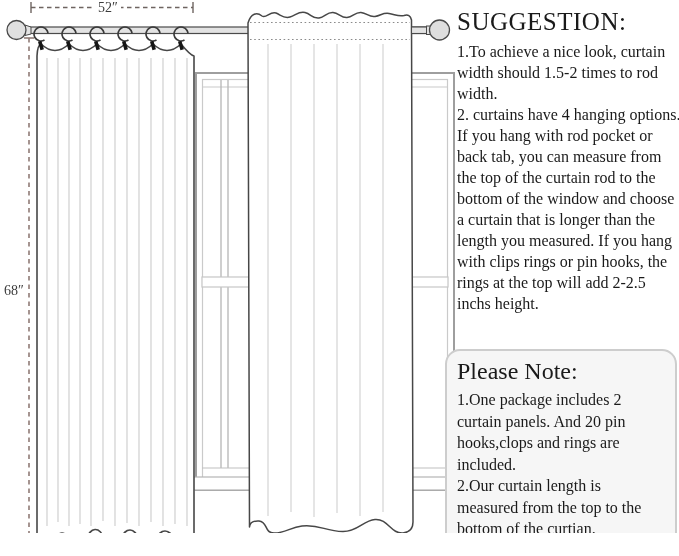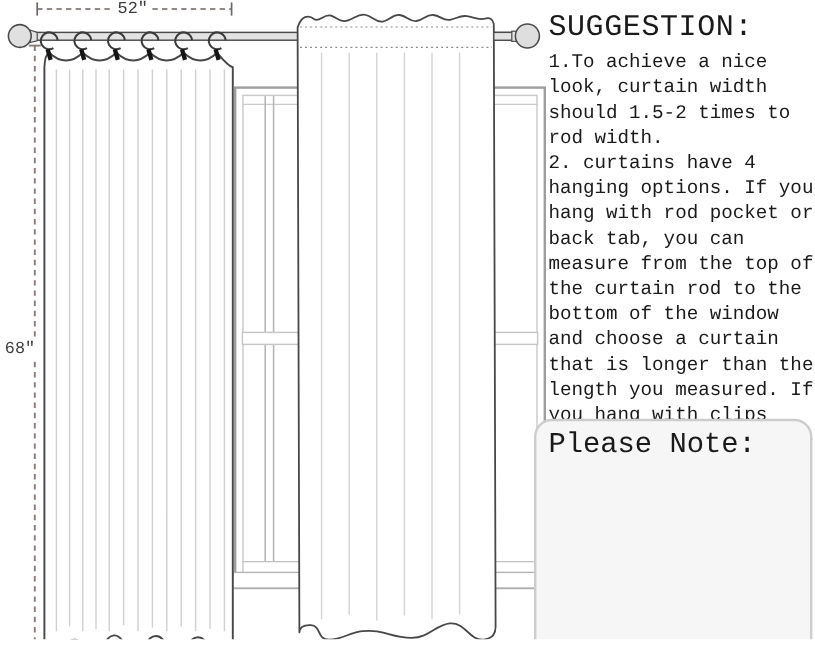--- a/index.html
+++ b/index.html
@@ -1,18 +1,18 @@
 <!DOCTYPE html>
 <html><head>
 <meta charset="utf-8">
 <style>
   html,body{margin:0;padding:0;background:#fff;}
   .canvas{
     position:relative;width:679px;height:533px;background:#ffffff;
-    overflow:hidden;font-family:Liberation Mono, monospace;color:#141414;
+    overflow:hidden;font-family:Liberation Serif, serif;color:#141414;
   }
   .svg-layer{position:absolute;left:0;top:0;width:679px;height:556px;}
   .dim-label{
     position:absolute;font-size:14px;color:#3c3c3c;background:#fff;
     padding:0 3px;line-height:14px;
   }
   .dim-label.width{left:95px;top:1px;}
   .dim-label.height{left:1px;top:284px;}
   .suggestion{position:absolute;left:457px;top:8px;width:224px;}
   .suggestion .title{
@@ -124,15 +124,17 @@
   <span class="dim-label height">68″</span>
 
   <div class="suggestion">
     <h1 class="title">SUGGESTION:</h1>
     <p>1.To achieve a nice look, curtain width should 1.5-2 times to rod width.</p>
     <p>2. curtains have 4 hanging options. If you hang with rod pocket or back tab, you can measure from the top of the curtain rod to the bottom of the window and choose a curtain that is longer than the length you measured. If you hang with clips rings or pin hooks, the rings at the top will add 2-2.5 inchs height.</p>
   </div>
 
   <div class="note-box">
     <h2 class="title">Please Note:</h2>
+    <p>1.One package includes 2 curtain panels. And 20 pin hooks,clops and rings are included.</p>
+    <p>2.Our curtain length is measured from the top to the bottom of the curtian.</p>
   </div>
 
 </div>
 
 </body></html>

